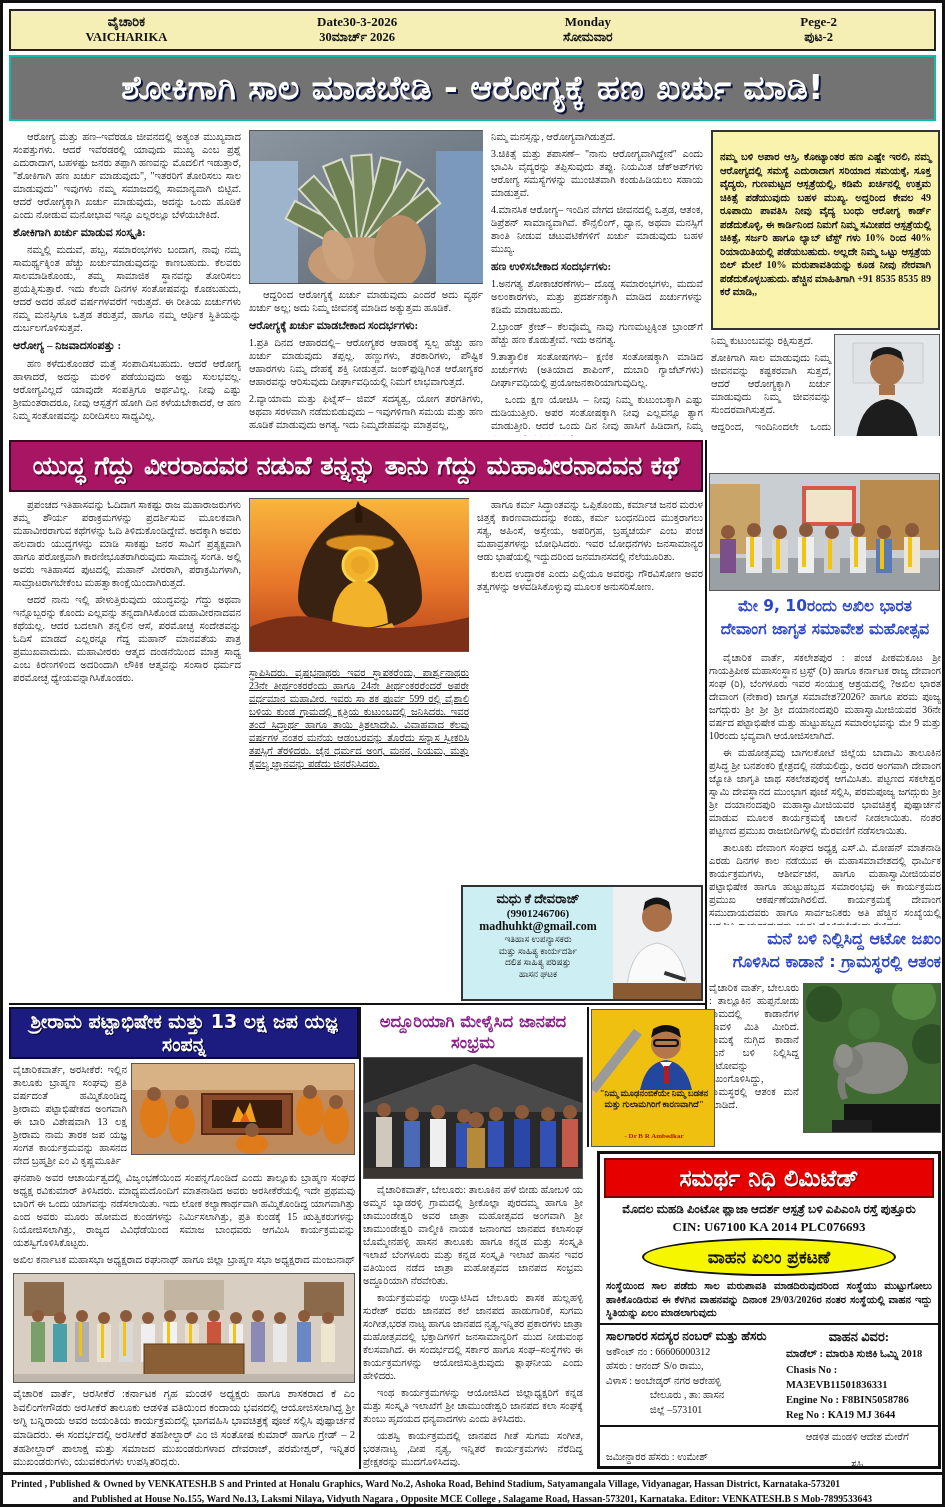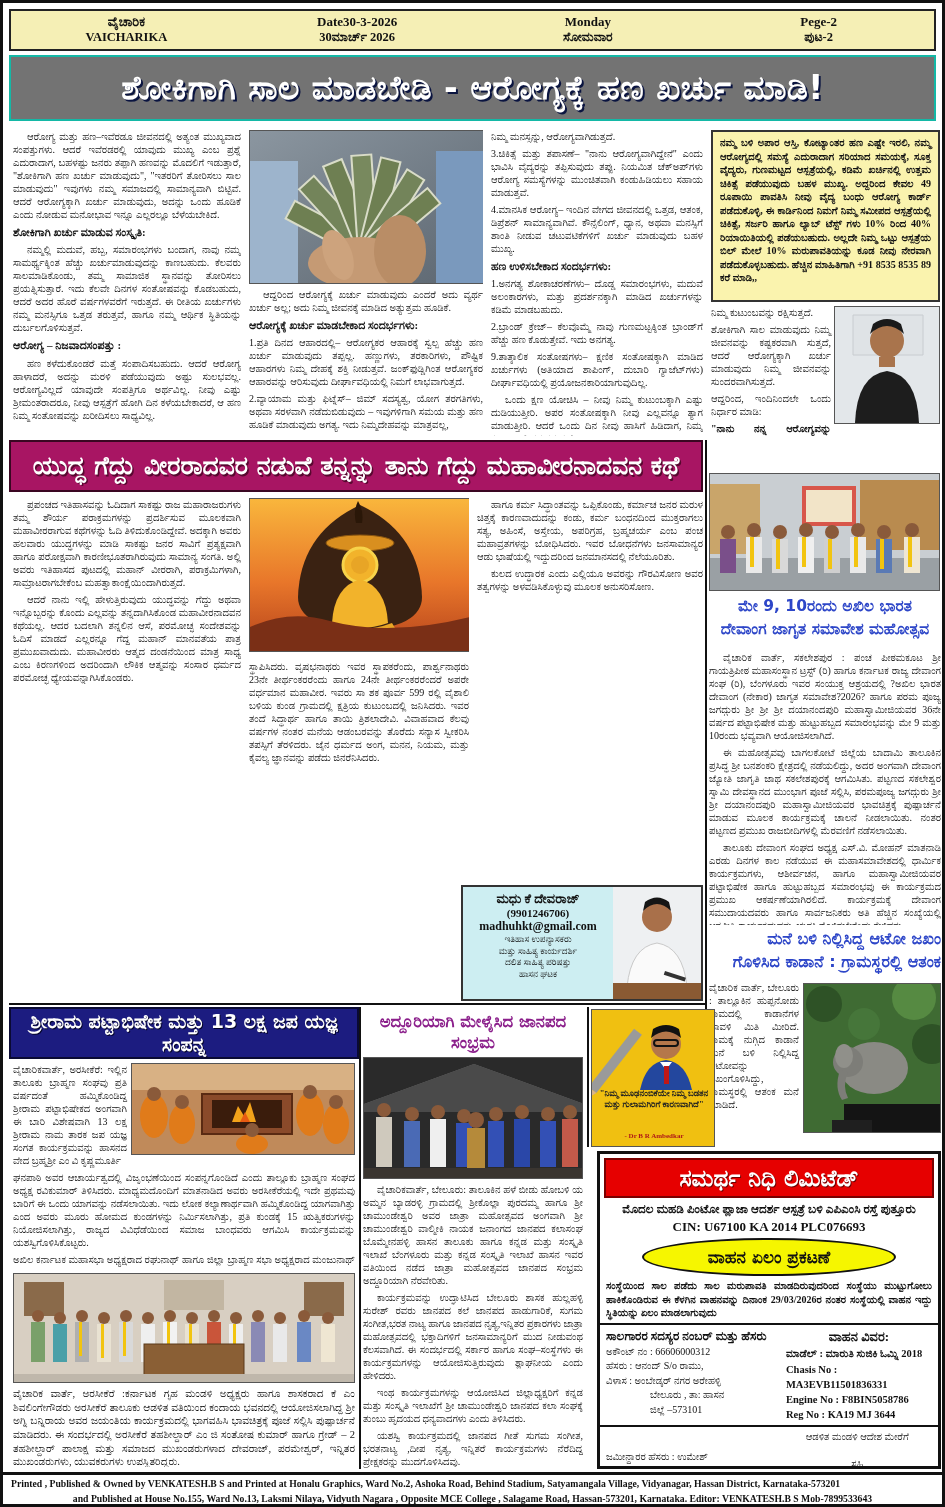--- a/index.html
+++ b/index.html
@@ -26,21 +26,21 @@
               font-weight:bold;font-size:17px;text-align:center;line-height:1.15;}
   .head-blue2{color:#2d46c8;font-family:"DejaVu Sans","Liberation Sans",sans-serif;
               font-weight:bold;font-size:15.5px;text-align:center;line-height:1.5;}
   .head-blue3{color:#2d46c8;font-family:"DejaVu Sans","Liberation Sans",sans-serif;
               font-weight:bold;font-size:16px;text-align:right;line-height:1.45;}
   .head-purple{color:#8b1f8b;font-family:"DejaVu Sans","Liberation Sans",sans-serif;
                font-weight:bold;font-size:16.5px;text-align:center;line-height:1.3;}
   .photo{display:block;border:1px solid #555;background:#ccc;overflow:hidden;}
   .photo svg{display:block;}
   
-  .infobox{background:#faf3ae;border:2px solid #333;padding:4px 7px;font-size:10px;
+  .infobox{background:#faf3ae;border:2px solid #333;padding:18px 7px;font-size:10px;
            line-height:1.35;font-weight:bold;text-align:justify;overflow:hidden;}
   
   .bylinebox{background:#cdeef2;border:2px solid #333;display:flex;overflow:hidden;}
   .byline-left{flex:1;text-align:center;padding:4px 2px;}
   .byline-name{font-weight:bold;font-size:13px;}
   .byline-phone{font-weight:bold;font-size:11px;}
   .byline-email{font-weight:bold;font-size:12px;font-family:"Liberation Serif",serif;}
   .byline-line{font-size:9px;line-height:1.3;}
   
   .vrule{background:#111;width:2px;}
@@ -205,21 +205,21 @@
         <path d="M110 6 q60 28 62 92 q0 30 -62 34 q-62 -4 -62 -34 q2 -64 62 -92 z" fill="#3a2212"></path>
         <path d="M108 2 q6 10 4 22 h-6 q-3 -12 2 -22 z" fill="#2a1708"></path>
         <ellipse cx="110" cy="44" rx="34" ry="8" fill="#d98f1f" stroke="#8a5510"></ellipse>
         <circle cx="110" cy="66" r="17" fill="#f2b32b" stroke="#f7d34a" stroke-width="3"></circle>
         <circle cx="110" cy="66" r="9" fill="#e8a526"></circle>
         <path d="M110 80 q26 8 28 44 q-28 10 -56 0 q2 -36 28 -44 z" fill="#f2b32b"></path>
         <path d="M78 124 q32 12 64 0 l6 10 q-38 12 -76 0 z" fill="#e8a526"></path>
         <path d="M0 128 q40 -18 80 -6 q60 16 140 -4 v34 h-220 z" fill="#7a2f16"></path>
       </svg>
     </div>
-    <div class="coltext" style="margin-top:8px;">
+    <div class="coltext" style="margin-top:14px;text-decoration:underline;">
       <p class="noind">ಸ್ಥಾಪಿಸಿದರು. ವೃಷಭನಾಥರು ಇವರ ಸ್ಥಾಪಕರೆಂದು, ಪಾರ್ಶ್ವನಾಥರು 23ನೇ ತೀರ್ಥಂಕರರೆಂದು ಹಾಗೂ 24ನೇ ತೀರ್ಥಂಕರರೆಂದರೆ ಅಪರೇ ವರ್ಧಮಾನ ಮಹಾವೀರ. ಇವರು ಸಾ ಶಕ ಪೂರ್ವ 599 ರಲ್ಲಿ ವೈಶಾಲಿ ಬಳಿಯ ಕುಂಡ ಗ್ರಾಮದಲ್ಲಿ ಕ್ಷತ್ರಿಯ ಕುಟುಂಬದಲ್ಲಿ ಜನಿಸಿದರು. ಇವರ ತಂದೆ ಸಿದ್ಧಾರ್ಥ ಹಾಗೂ ತಾಯಿ ತ್ರಿಶಲಾದೇವಿ. ವಿವಾಹವಾದ ಕೆಲವು ವರ್ಷಗಳ ನಂತರ ಮನೆಯ ಆಡಂಬರವನ್ನು ತೊರೆದು ಸನ್ಯಾಸ ಸ್ವೀಕರಿಸಿ ತಪಸ್ಸಿಗೆ ತೆರಳಿದರು. ಜೈನ ಧರ್ಮದ ಅಂಗ, ಮನನ, ನಿಯಮ, ಮತ್ತು ಕೈವಲ್ಯ ಜ್ಞಾನವನ್ನು ಪಡೆದು ಜಿನರೆನಿಸಿದರು.</p>
     </div>
   </div>
 
   <div class="abs coltext" style="left:474px;top:495px;width:226px;height:382px;">
     <p>ಹಾಗೂ ಕರ್ಮ ಸಿದ್ಧಾಂತವನ್ನು ಒಪ್ಪಿಕೊಂಡು, ಕರ್ಮಾಚ ಜನರ ಮರುಳ ಚಿತ್ತಕ್ಕೆ ಕಾರಣವಾದುದನ್ನು ಕಂಡು, ಕರ್ಮ ಬಂಧನದಿಂದ ಮುಕ್ತರಾಗಲು ಸತ್ಯ, ಅಹಿಂಸೆ, ಅಸ್ತೇಯ, ಅಪರಿಗ್ರಹ, ಬ್ರಹ್ಮಚರ್ಯ ಎಂಬ ಪಂಚ ಮಹಾವ್ರತಗಳನ್ನು ಬೋಧಿಸಿದರು. ಇವರ ಬೋಧನೆಗಳು ಜನಸಾಮಾನ್ಯರ ಆಡು ಭಾಷೆಯಲ್ಲಿ ಇದ್ದುದರಿಂದ ಜನಮಾನಸದಲ್ಲಿ ನೆಲೆಯೂರಿತು.</p>
     <p>ಕುಲದ ಉದ್ಧಾರಕ ಎಂದು ಎಲ್ಲಿಯೂ ಅವರನ್ನು ಗೌರವಿಸೋಣ ಅವರ ತತ್ವಗಳನ್ನು ಅಳವಡಿಸಿಕೊಳ್ಳುವು ಮೂಲಕ ಅನುಸರಿಸೋಣ.</p>
   </div>
 
   <div class="abs bylinebox" style="left:458px;top:882px;width:242px;height:116px;">

